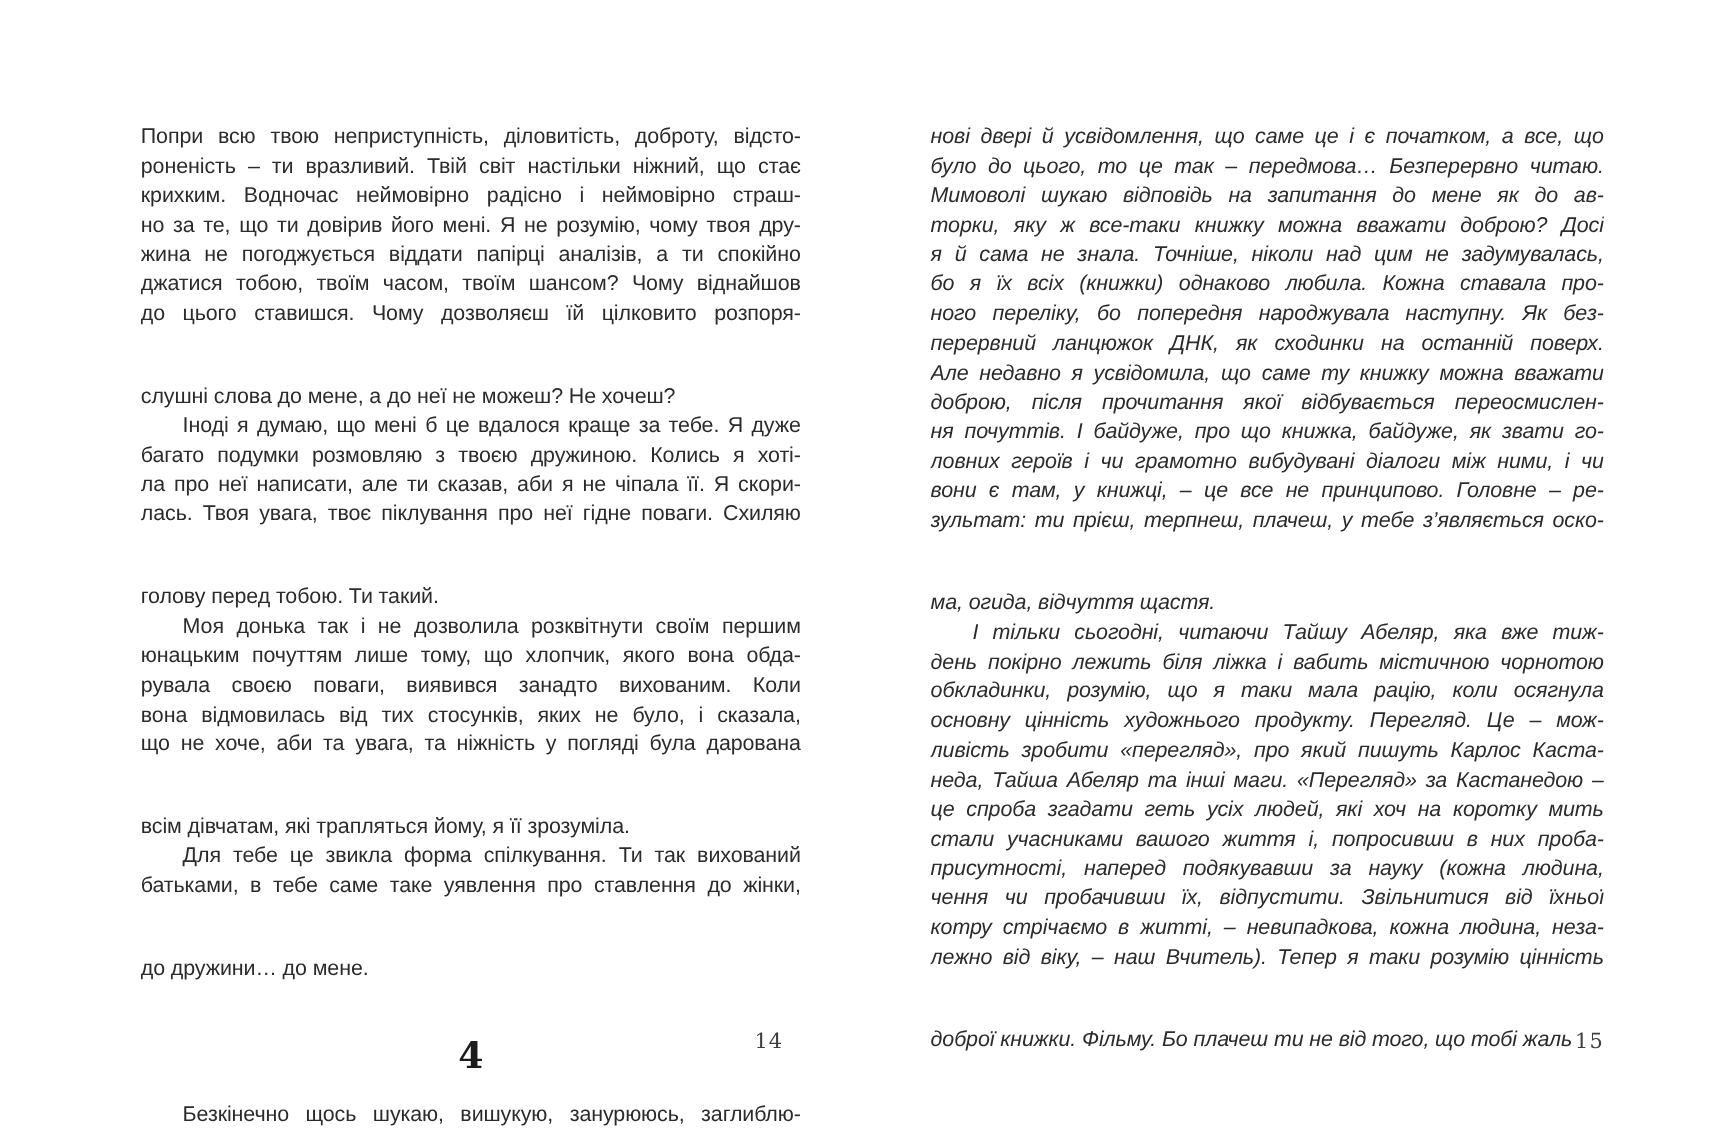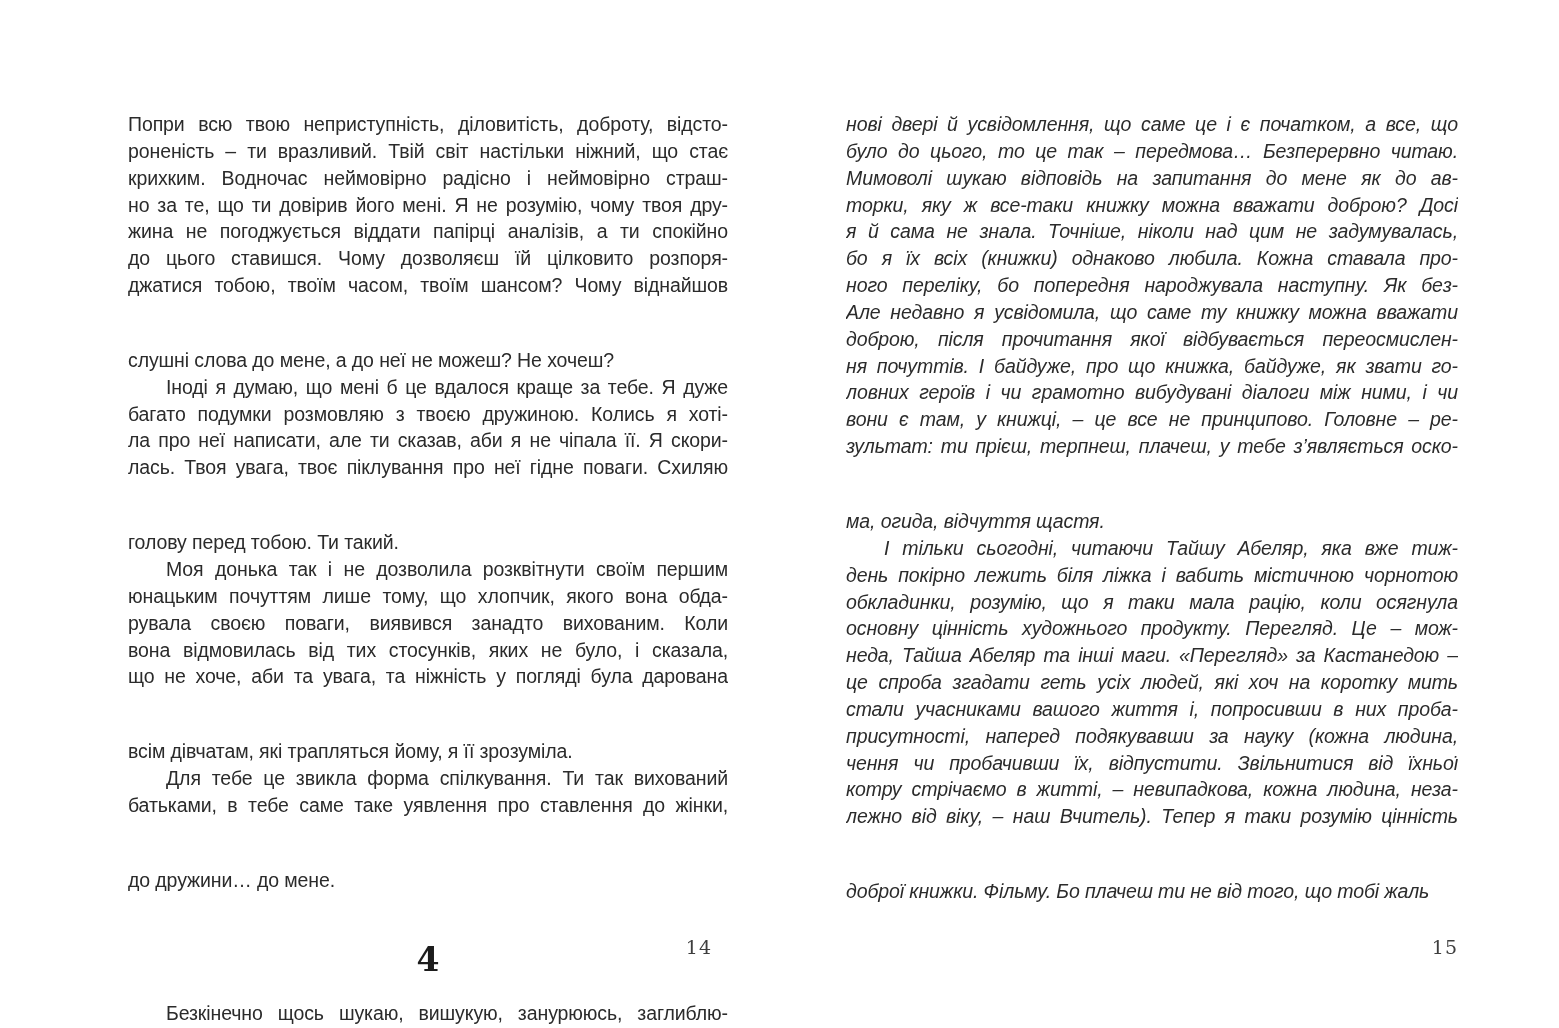--- a/index.html
+++ b/index.html
@@ -64,22 +64,22 @@
 <div class="spread">
 
   <div class="page">
     <div class="text-column col-left">
         <div class="paragraph">
           <div class="line first">Попри всю твою неприступність, діловитість, доброту, відсто-</div>
           <div class="line">роненість – ти вразливий. Твій світ настільки ніжний, що стає</div>
           <div class="line">крихким. Водночас неймовірно радісно і неймовірно страш-</div>
           <div class="line">но за те, що ти довірив його мені. Я не розумію, чому твоя дру-</div>
           <div class="line">жина не погоджується віддати папірці аналізів, а ти спокійно</div>
+          <div class="line">джатися тобою, твоїм часом, твоїм шансом? Чому віднайшов</div>
           <div class="line">до цього ставишся. Чому дозволяєш їй цілковито розпоря-</div>
-          <div class="line">джатися тобою, твоїм часом, твоїм шансом? Чому віднайшов</div>
           <div class="line last">слушні слова до мене, а до неї не можеш? Не хочеш?</div>
         </div>
         <div class="paragraph indent">
           <div class="line first">Іноді я думаю, що мені б це вдалося краще за тебе. Я дуже</div>
           <div class="line">багато подумки розмовляю з твоєю дружиною. Колись я хоті-</div>
           <div class="line">ла про неї написати, але ти сказав, аби я не чіпала її. Я скори-</div>
           <div class="line">лась. Твоя увага, твоє піклування про неї гідне поваги. Схиляю</div>
           <div class="line last">голову перед тобою. Ти такий.</div>
         </div>
         <div class="paragraph indent">
@@ -108,33 +108,35 @@
   <div class="page">
     <div class="text-column col-right">
         <div class="paragraph">
           <div class="line first">нові двері й усвідомлення, що саме це і є початком, а все, що</div>
           <div class="line">було до цього, то це так – передмова… Безперервно читаю.</div>
           <div class="line">Мимоволі шукаю відповідь на запитання до мене як до ав-</div>
           <div class="line">торки, яку ж все-таки книжку можна вважати доброю? Досі</div>
           <div class="line">я й сама не знала. Точніше, ніколи над цим не задумувалась,</div>
           <div class="line">бо я їх всіх (книжки) однаково любила. Кожна ставала про-</div>
           <div class="line">ного переліку, бо попередня народжувала наступну. Як без-</div>
+          <div class="line">перервний ланцюжок ДНК, як сходинки на останній поверх.</div>
           <div class="line">Але недавно я усвідомила, що саме ту книжку можна вважати</div>
           <div class="line">доброю, після прочитання якої відбувається переосмислен-</div>
           <div class="line">ня почуттів. І байдуже, про що книжка, байдуже, як звати го-</div>
           <div class="line">ловних героїв і чи грамотно вибудувані діалоги між ними, і чи</div>
           <div class="line">вони є там, у книжці, – це все не принципово. Головне – ре-</div>
           <div class="line">зультат: ти прієш, терпнеш, плачеш, у тебе з’являється оско-</div>
           <div class="line last">ма, огида, відчуття щастя.</div>
         </div>
         <div class="paragraph indent">
           <div class="line first">І тільки сьогодні, читаючи Тайшу Абеляр, яка вже тиж-</div>
           <div class="line">день покірно лежить біля ліжка і вабить містичною чорнотою</div>
           <div class="line">обкладинки, розумію, що я таки мала рацію, коли осягнула</div>
           <div class="line">основну цінність художнього продукту. Перегляд. Це – мож-</div>
+          <div class="line">ливість зробити «перегляд», про який пишуть Карлос Каста-</div>
           <div class="line">неда, Тайша Абеляр та інші маги. «Перегляд» за Кастанедою –</div>
           <div class="line">це спроба згадати геть усіх людей, які хоч на коротку мить</div>
           <div class="line">стали учасниками вашого життя і, попросивши в них проба-</div>
           <div class="line">присутності, наперед подякувавши за науку (кожна людина,</div>
           <div class="line">чення чи пробачивши їх, відпустити. Звільнитися від їхньої</div>
           <div class="line">котру стрічаємо в житті, – невипадкова, кожна людина, неза-</div>
           <div class="line">лежно від віку, – наш Вчитель). Тепер я таки розумію цінність</div>
           <div class="line last">доброї книжки. Фільму. Бо плачеш ти не від того, що тобі жаль</div>
         </div>
       </div>

